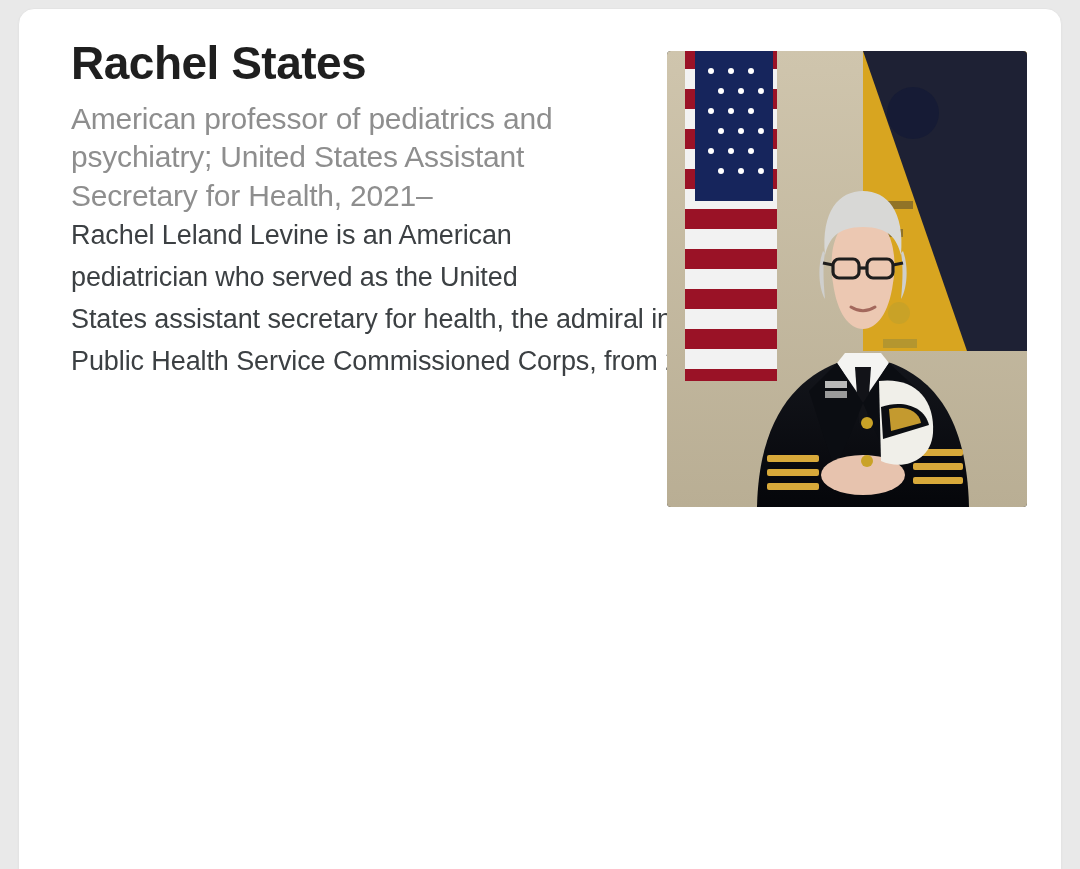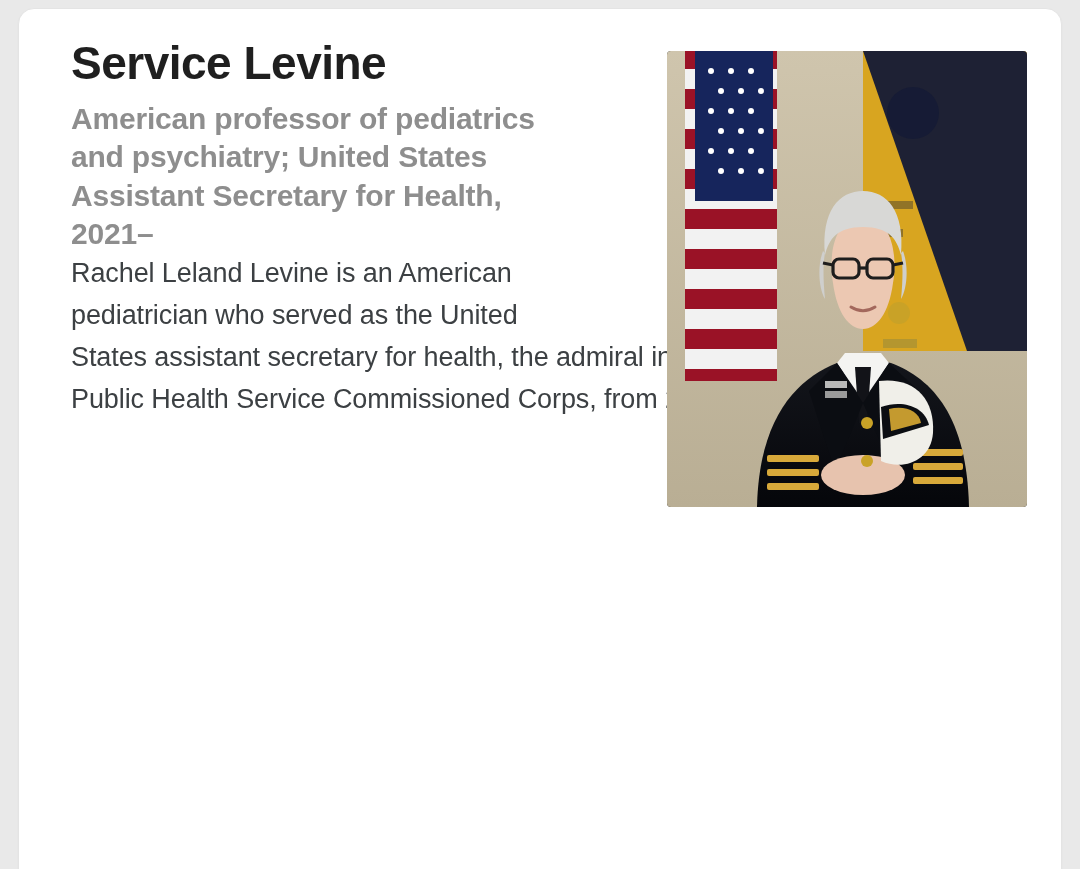--- a/index.html
+++ b/index.html
@@ -38,21 +38,21 @@
     font-weight: bold;
     color: #1f1f1f;
     letter-spacing: -0.5px;
     line-height: 1.15;
     margin: 0 0 10px 0;
     max-width: 560px;
   }
 
   .subtitle {
     font-size: 30px;
-    font-weight: bold;
+    font-weight: normal;
     color: #8e8e8e;
     line-height: 1.28;
     margin: 0;
     max-width: 520px;
     letter-spacing: -0.2px;
   }
 
   .desc-wrap {
     font-size: 27px;
     color: #3c4043;
@@ -85,21 +85,21 @@
   }
 
   .photo svg { display: block; }
 </style>
 </head>
 <body>
 
 <div class="card">
 
   <div class="content">
-    <h1 class="title">Service Levine</h1>
+    <h1 class="title">Rachel States</h1>
     <p class="subtitle">American professor of pediatrics and psychiatry; United States Assistant Secretary for Health, 2021–</p>
 
     <div class="desc-wrap">
       <span class="desc-narrow" style="display:block;">Rachel Leland Levine is an American pediatrician who served as the United</span>
       <span class="desc-wide" style="display:inline;">States assistant secretary for health, the admiral in charge of the United States Public Health Service Commissioned Corps, from 2021 until 2025.</span>
       <a class="wiki-link" href="#">Wikipedia</a>
     </div>
   </div>
 
   <div class="photo">

